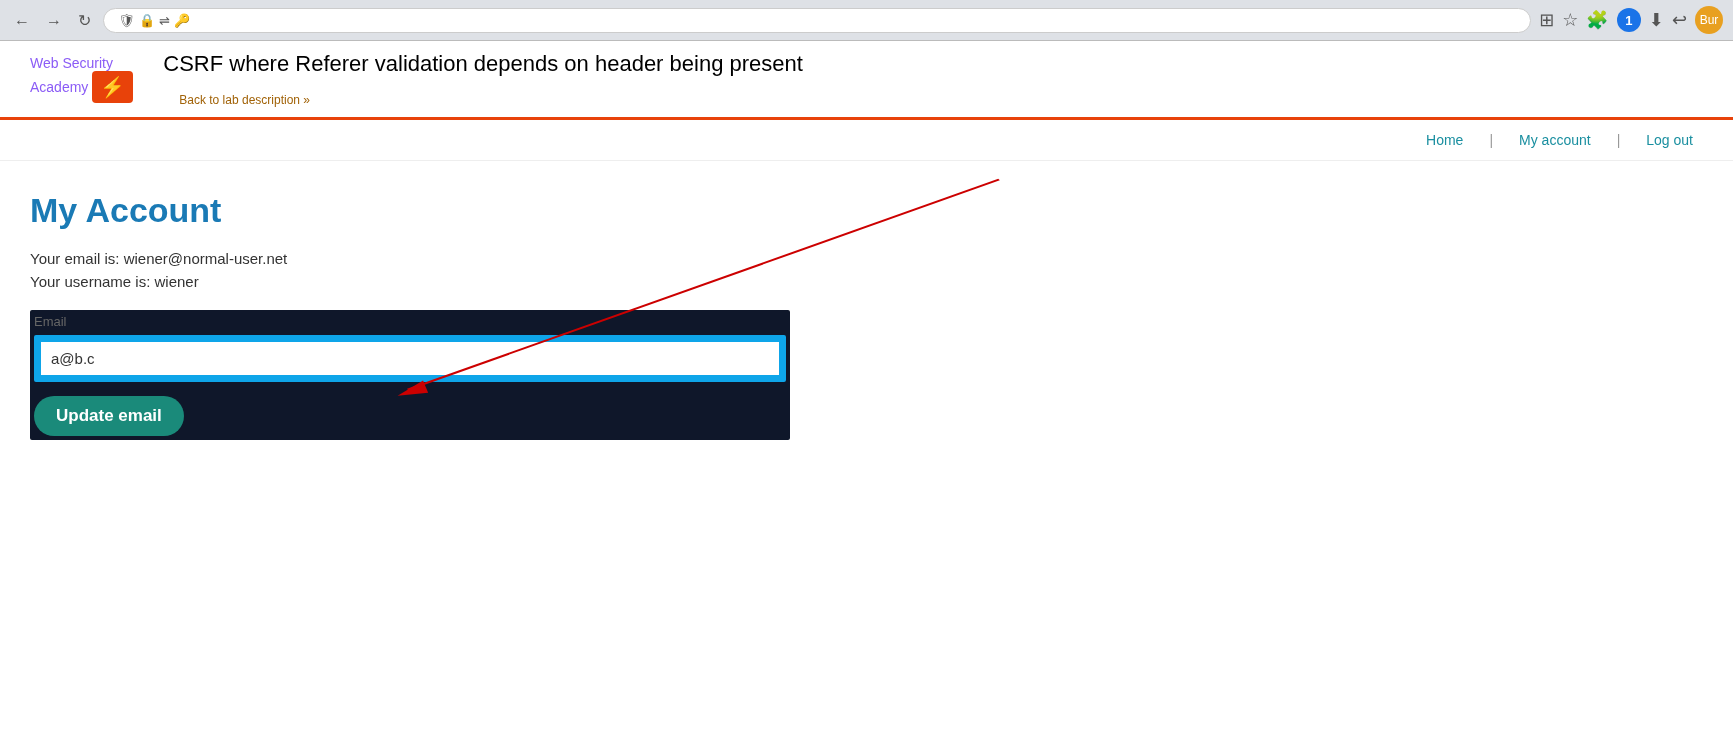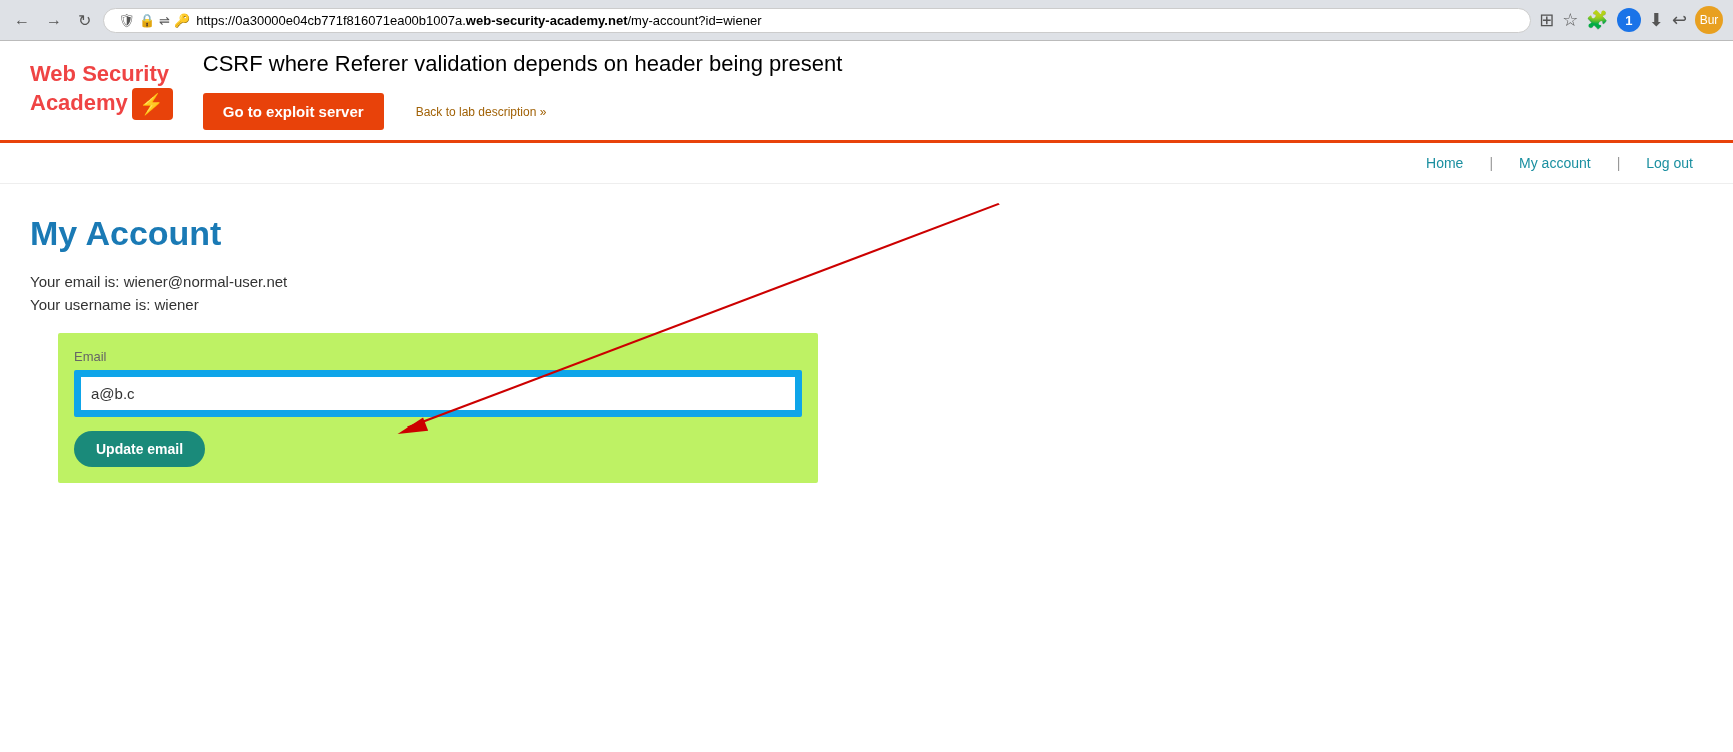--- a/index.html
+++ b/index.html
@@ -76,23 +76,23 @@
       align-items: center;
       gap: 30px;
     }
     .logo-container {
       display: flex;
       align-items: center;
       gap: 0;
       flex-shrink: 0;
     }
     .logo-text {
-      font-size: 22px;
-      font-weight: bold;
-      color: #ef4444;
+      font-size: 14px;
+      font-weight: normal;
+      color: #8b5cf6;
       line-height: 1.2;
     }
     .logo-badge {
       background: #e8420a;
       color: #fff;
       font-size: 20px;
       font-weight: bold;
       padding: 4px 8px;
       border-radius: 4px;
       margin-left: 4px;
@@ -194,26 +194,25 @@
       color: #1a7ab5;
       font-weight: bold;
       margin-bottom: 20px;
     }
     .user-info {
       font-size: 15px;
       color: #333;
       margin-bottom: 6px;
     }
     .email-form-container {
-      background: #bef264;
-      padding: 16px;
+      background: #0f172a;
+      padding: 4px;
       margin-top: 20px;
       max-width: 760px;
       border-radius: 2px;
-      margin-left: 28px;
     }
     .form-label {
       font-size: 13px;
       color: #666;
       margin-bottom: 6px;
     }
     .form-input {
       width: 100%;
       padding: 8px 10px;
       border: 7px solid #0ea5e9;
@@ -221,21 +220,21 @@
       color: #333;
       border-radius: 2px;
       margin-bottom: 14px;
       background: #fff;
     }
     .btn-update {
       background: #1a8a7a;
       color: #fff;
       border: none;
       padding: 10px 22px;
-      font-size: 14px;
+      font-size: 17px;
       font-weight: bold;
       border-radius: 20px;
       cursor: pointer;
     }
 
     
     .annotation-overlay {
       position: absolute;
       top: 0;
       left: 0;
@@ -251,23 +250,20 @@
   <button class="browser-nav-btn">←</button>
   <button class="browser-nav-btn">→</button>
   <button class="browser-nav-btn">↻</button>
   <div class="browser-address-bar">
     <div class="security-icons">
       <span>🛡</span>
       <span>🔒</span>
       <span>⇌</span>
       <span>🔑</span>
     </div>
-    <div class="browser-address-url">
-      <span>https://0a30000e04cb771f816071ea00b1007a.</span><span class="domain">web-security-academy.net</span><span>/my-account?id=wiener</span>
-    </div>
   </div>
   <div class="browser-toolbar-right">
     <span>⊞</span>
     <span>☆</span>
     <span>🧩</span>
     <span style="background:#1a73e8;color:#fff;border-radius:50%;width:24px;height:24px;display:flex;align-items:center;justify-content:center;font-size:13px;font-weight:bold;">1</span>
     <span>⬇</span>
     <span>↩</span>
     <div class="burp-icon">Bur</div>
   </div>
@@ -279,21 +275,20 @@
       <div class="logo-text">Web Security</div>
       <div style="display:flex;align-items:center;">
         <span class="logo-text">Academy</span>
         <span class="logo-badge">⚡</span>
       </div>
     </div>
   </div>
   <div class="header-center">
     <div class="lab-title">CSRF where Referer validation depends on header being present</div>
     <div class="header-actions">
-      <button class="btn-exploit">Go to exploit server</button>
       <a class="btn-back-lab">Back to lab description »</a>
     </div>
   </div>
 </div>
 
 <div class="main-content">
 
   <div class="top-nav">
     <a>Home</a>
     <span class="separator"> | </span>

